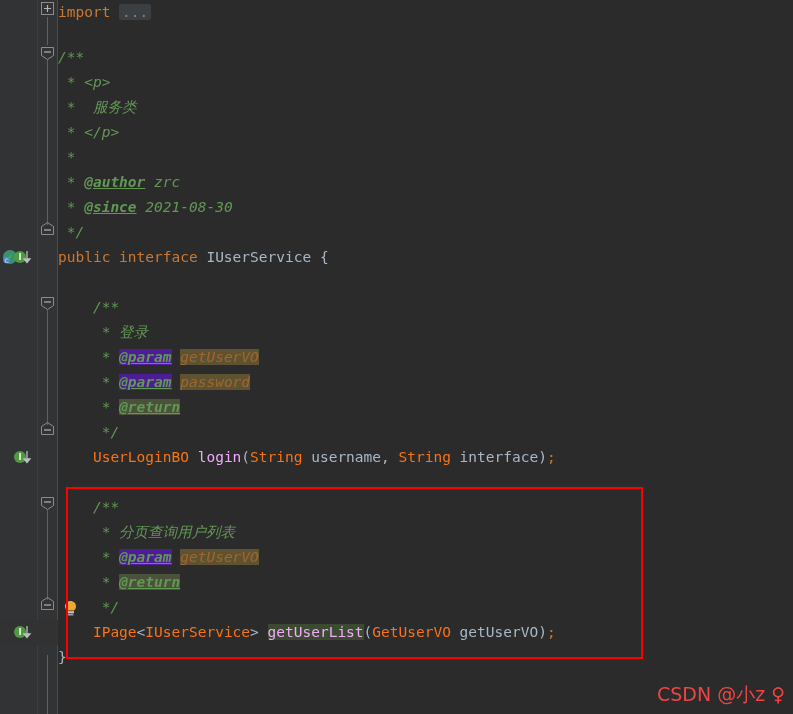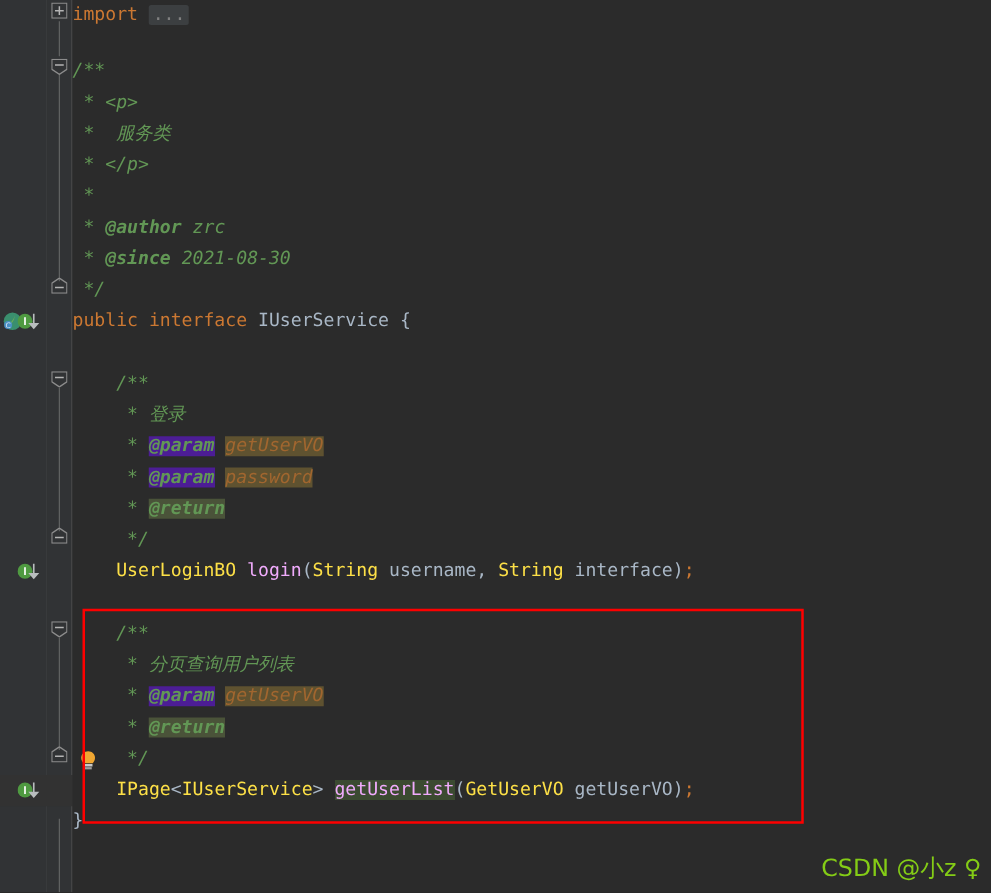--- a/index.html
+++ b/index.html
@@ -66,27 +66,27 @@
     position: absolute;
     left: 0;
     width: 793px;
     height: 25px;
     background: #323232;
   }
 
   
   .kw      { color: #cc7832; }
   .cls     { color: #a9b7c6; }
-  .type    { color: #fde047; }
+  .type    { color: #f97316; }
   .mth     { color: #f0abfc; }
   .punc    { color: #a9b7c6; }
   .semi    { color: #cc7832; }
   .cmt     { color: #629755; font-style: italic; }
   .cmt-tag { color: #629755; font-style: italic; font-weight: bold;
-             }
+             text-decoration: underline; }
   .cmt-par { color: #a1662f; font-style: italic; }
   .brace   { color: #a9b7c6; }
 
   
   .hl-tag  { background: #4c1d95; }
   .hl-par  { background: #5f5230; }
   .hl-ret  { background: #4a5339; }
   .hl-mth  { background: #3b4a31; }
 
   
@@ -259,15 +259,15 @@
   <div id="bulb-layer">
       <div class="bulb" style="top: 600px; left: 63px;"><svg width="15" height="18" viewBox="0 0 15 18">
           <path d="M7.5 1C4.4 1 2 3.3 2 6.2c0 2 1 3.4 1.9 4.4h7.2C12 9.6 13 8.2 13 6.2 13 3.3 10.6 1 7.5 1z" fill="#f0a732"></path>
           <rect x="4" y="11.2" width="7" height="2" fill="#c9c9c9"></rect>
           <rect x="4.6" y="13.7" width="5.8" height="1.8" fill="#9e9e9e"></rect>
         </svg></div>
     </div>
 
   <div class="redbox" id="redbox" style="left: 66px; top: 487px; width: 577px; height: 172px; border-color: rgb(254, 0, 0);"></div>
 
-  <div class="watermark" id="watermark" style="left: 657px; top: 682px; color: #84cc16;">CSDN @小z ♀</div>
+  <div class="watermark" id="watermark" style="left: 657px; top: 682px; color: #ef4444;">CSDN @小z ♀</div>
 
 </div>
 
 </body></html>

